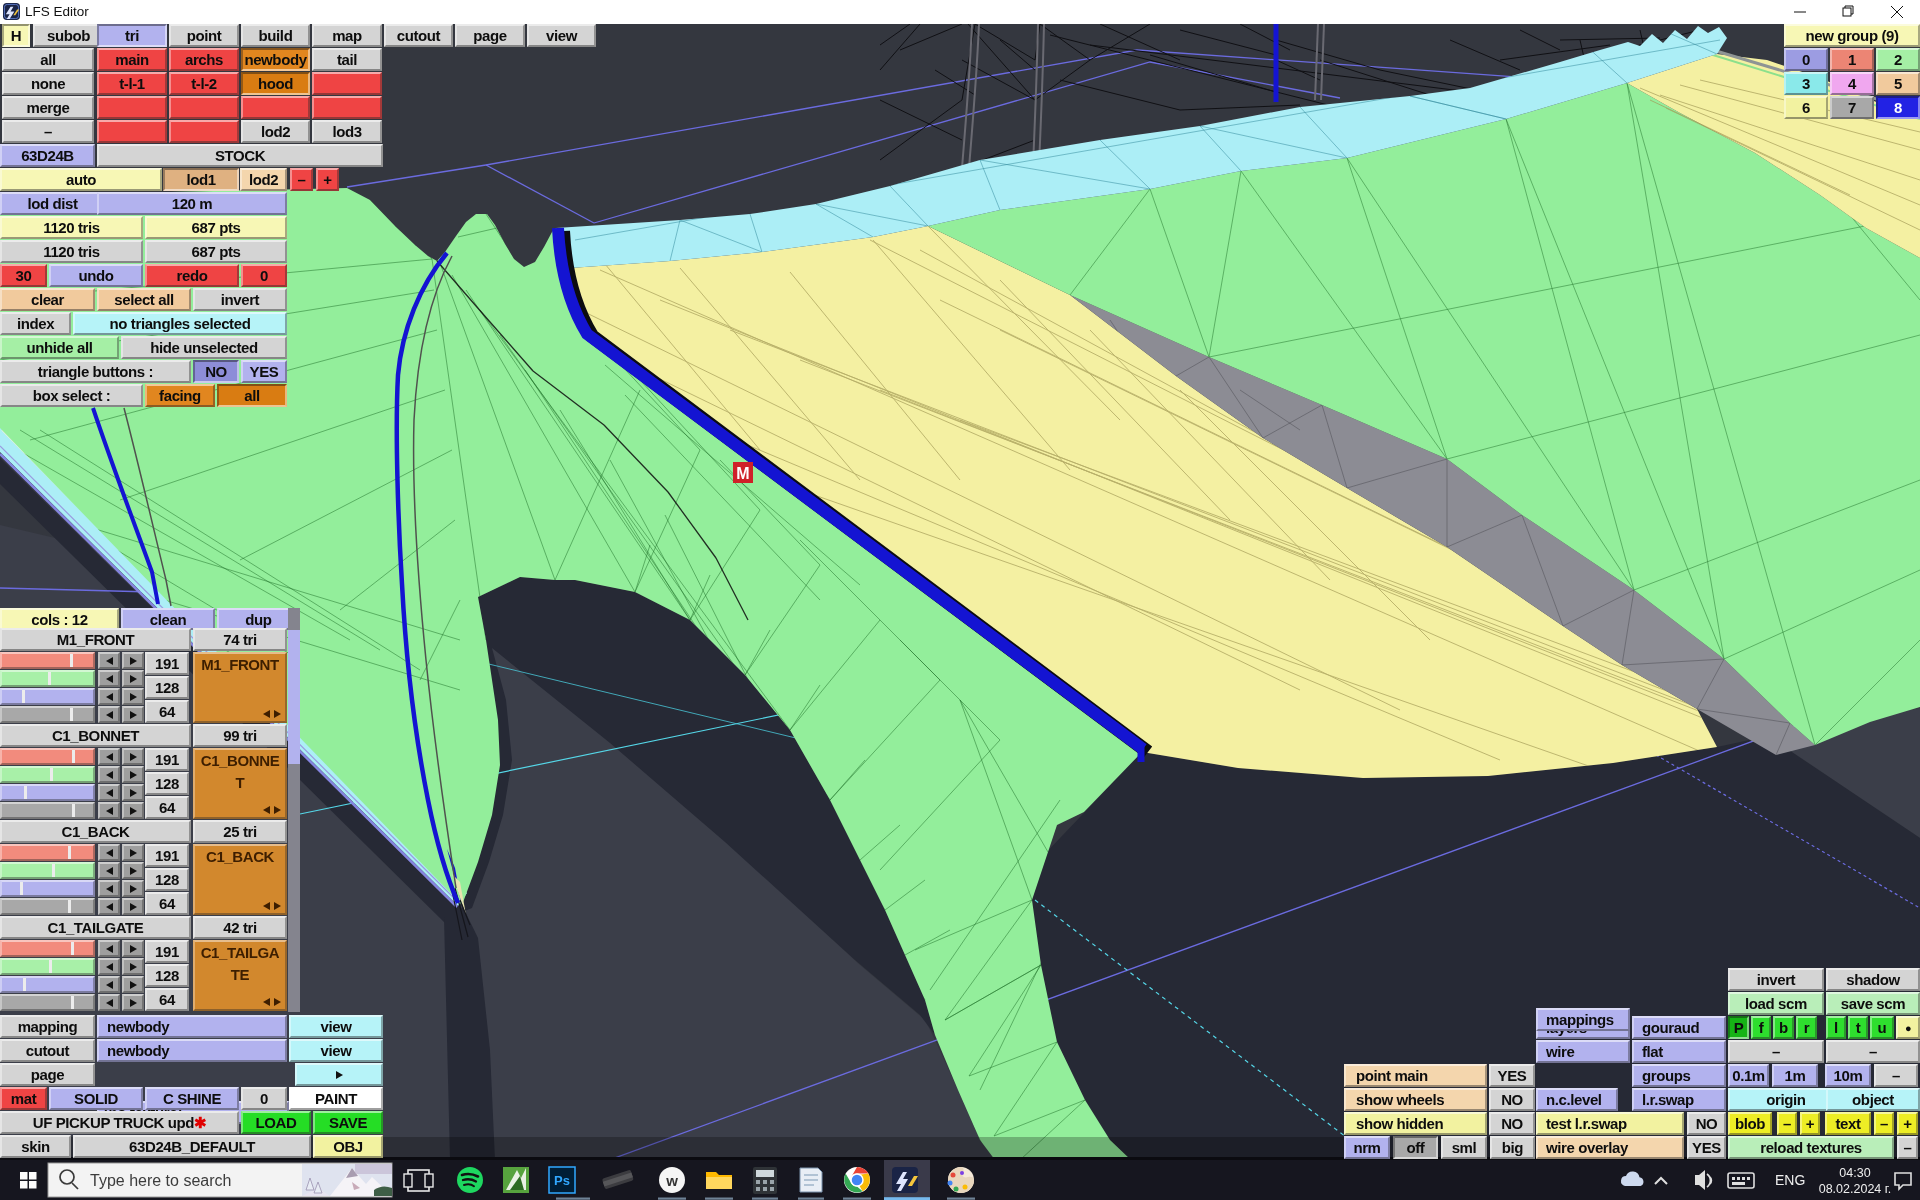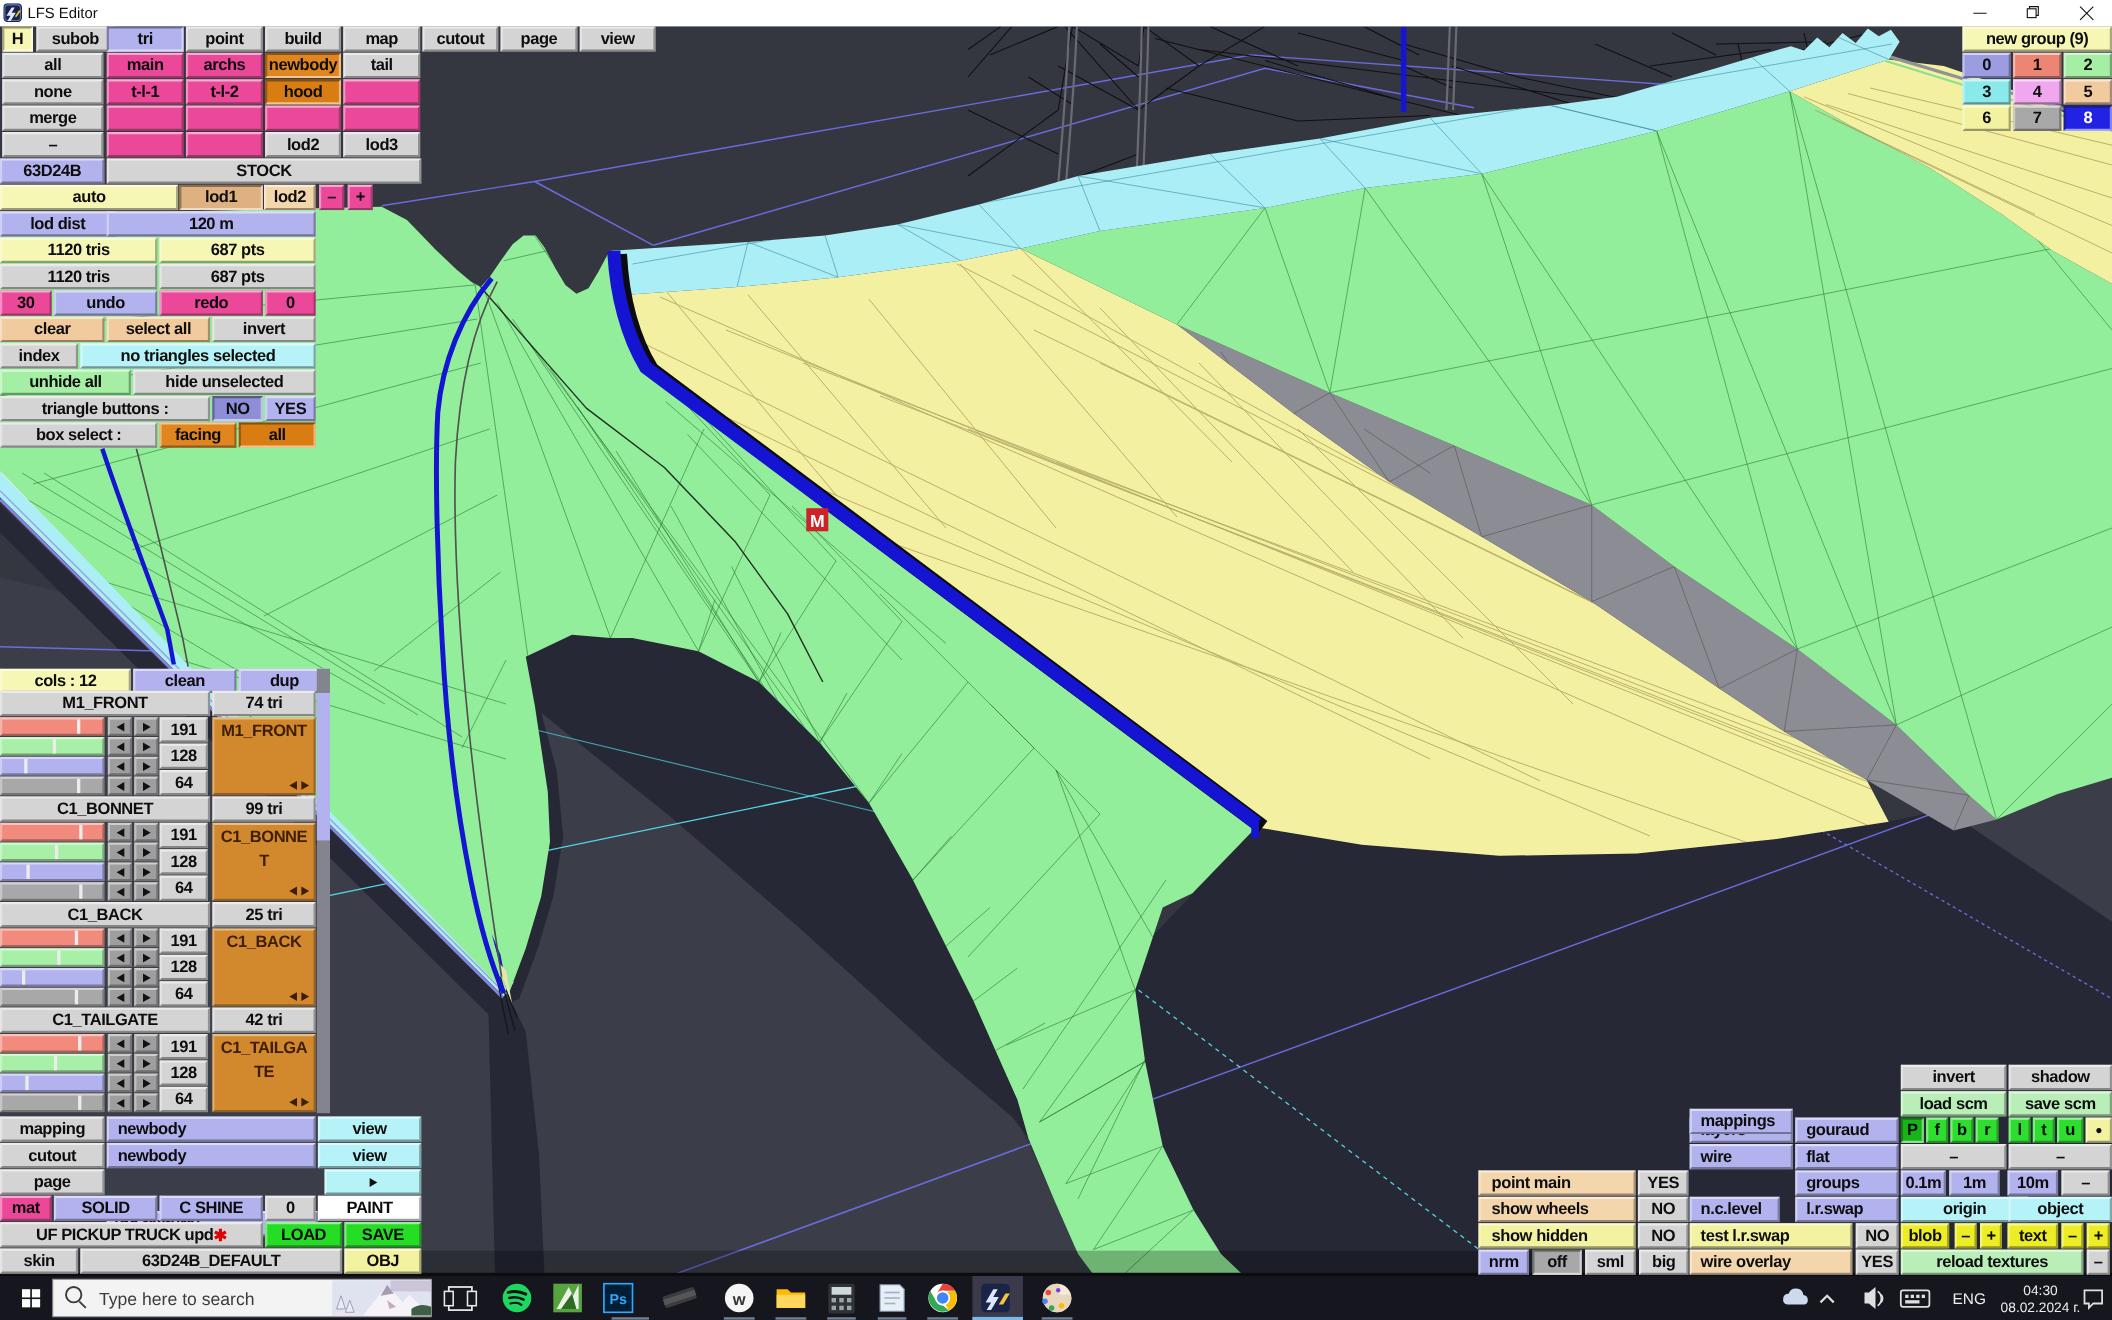--- a/index.html
+++ b/index.html
@@ -1,19 +1,19 @@
 <!DOCTYPE html>
 <html><head><meta charset="utf-8"><style>
 html,body{margin:0;padding:0;width:1920px;height:1200px;overflow:hidden;background:#34373f;font-family:"Liberation Sans",sans-serif;}
 #title{position:absolute;left:0;top:0;width:1920px;height:24px;background:#fff;}
 #title .t{position:absolute;left:25px;top:4px;font-size:13.5px;color:#111;}
 svg{position:absolute;left:0;top:0;}
 .b{position:absolute;height:23px;font-style:normal;box-sizing:border-box;display:flex;align-items:center;justify-content:center;font-weight:bold;font-size:15px;color:#0d0d0d;letter-spacing:-0.4px;white-space:nowrap;border-top:2px solid rgba(255,255,255,.55);border-left:2px solid rgba(255,255,255,.40);border-bottom:2px solid rgba(40,40,40,.45);border-right:2px solid rgba(40,40,40,.38);}
 .g{background:#d4d4d4}
-.dg{background:#ec4899}
+.dg{background:#ef4444}
 .dg2{background:#a8a8a8}
 .pu{background:#b2b2ee}
 .pu2{background:#8d8dd8}
 .ye{background:#f7f7b5}
 .ye2{background:#f2f2a0}
 .or{background:#e1861f}
 .or2{background:#d97c12}
 .pe{background:#dfb181}
 .pe2{background:#f4d6ad}
 .pe3{background:#f1ca9d}

